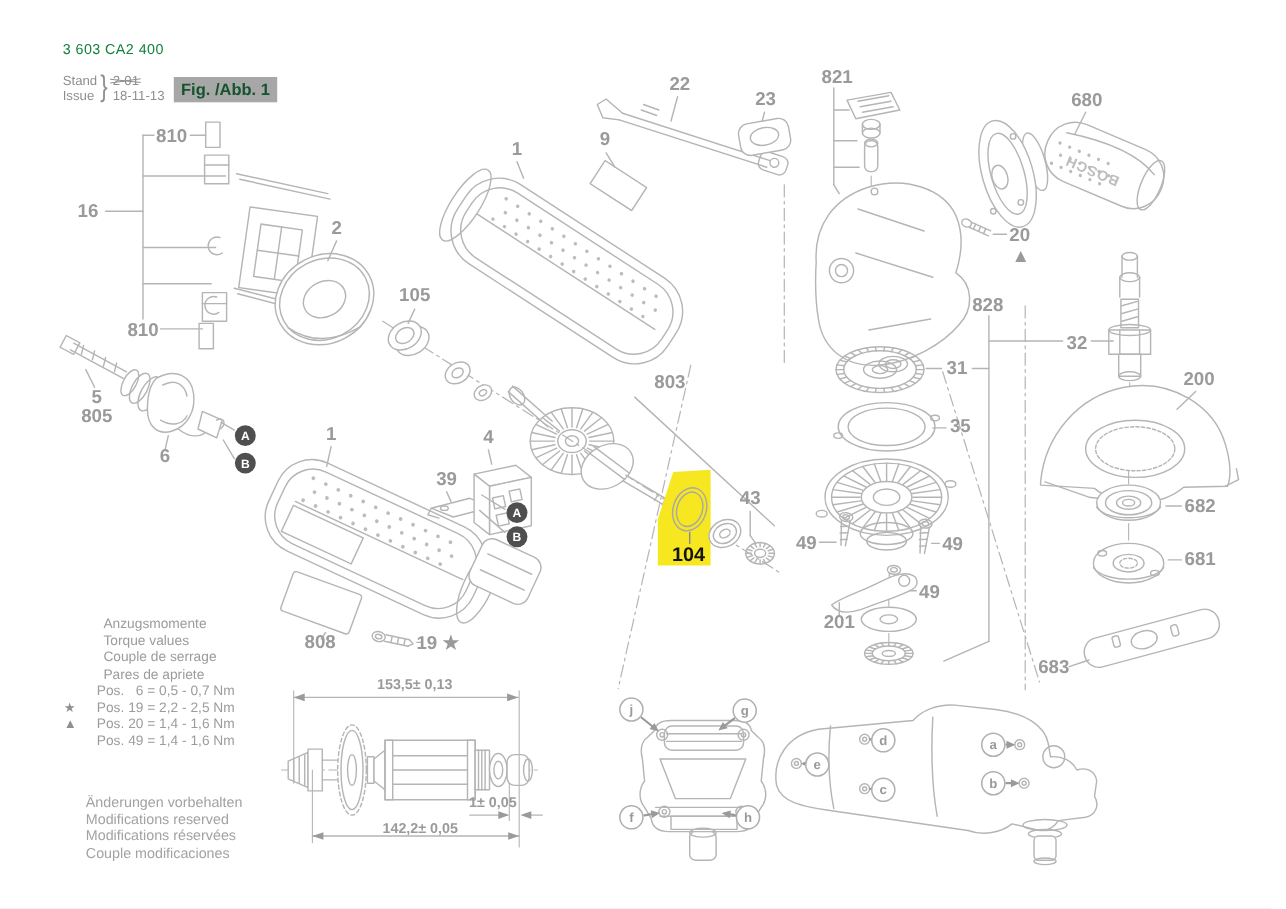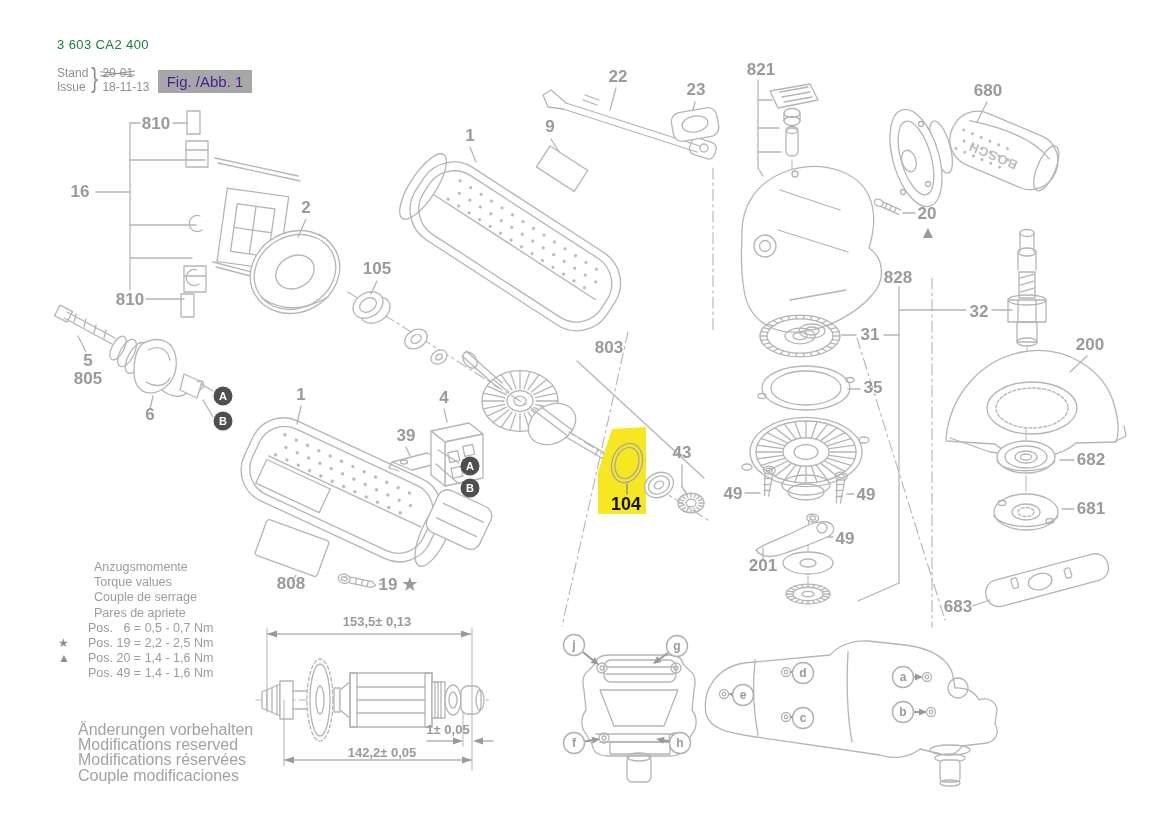--- a/index.html
+++ b/index.html
@@ -31,30 +31,30 @@
   .hdr-stand{position:absolute;left:57px;top:63px;display:flex;align-items:flex-end;color:#8f8f8f;}
   .hdr-stand .col div{font-size:12px;line-height:14px;}
   .brace{font-size:27px;color:#8f8f8f;margin:0 3px 0 2px;transform:scaleX(.75);}
   .dates div{font-size:12px;line-height:14px;}
   .struck{position:relative;display:inline-block;}
   .struck::before,.struck::after{content:"";position:absolute;left:-2px;right:-2px;top:48%;
         border-top:1.4px solid #8f8f8f;}
   .struck::before{transform:rotate(-8deg);}
   .struck::after{transform:rotate(6deg);}
   .figbox{position:absolute;left:158px;top:70px;width:94px;height:23px;background:#a7a7a7;
-        color:#4c1d95;font-weight:normal;font-size:15px;display:flex;align-items:center;
+        color:#14532d;font-weight:bold;font-size:15px;display:flex;align-items:center;
         justify-content:center;}
 
   
   .torque{position:absolute;left:58px;top:560px;font-size:12.5px;line-height:15.2px;color:#9c9c9c;}
   .tq-title{margin-left:36px;}
   .tq-row{display:flex;}
   .tq-marker{width:30px;font-size:12px;color:#8f8f8f;}
   .tq-text{white-space:pre;}
-  .footer-note{position:absolute;left:78px;top:722px;font-size:16px;line-height:15.2px;color:#a2a2a2;}
+  .footer-note{position:absolute;left:78px;top:722px;font-size:13px;line-height:15.2px;color:#a2a2a2;}
 </style>
 </head>
 <body>
 
 <div class="page">
 
 <svg width="1169" height="826" viewBox="0 0 1169 826">
 
   <g>
     <line class="dd" x1="348" y1="292" x2="708" y2="520"></line>
@@ -895,21 +895,21 @@
 </svg>
 
 <div class="hdr-doc">3 603 CA2 400</div>
 <div class="hdr-stand">
   <div class="col">
     <div>Stand</div>
     <div>Issue</div>
   </div>
   <div class="brace">}</div>
   <div class="col dates">
-    <div><span class="struck">20-01</span></div>
+    <div><span class="struck">2-01</span></div>
     <div>18-11-13</div>
   </div>
 </div>
 <div class="figbox">Fig. /Abb. 1</div>
 
 <div class="torque">
   <div class="tq-title">Anzugsmomente</div>
   <div class="tq-title">Torque values</div>
   <div class="tq-title">Couple de serrage</div>
   <div class="tq-title">Pares de apriete</div>

